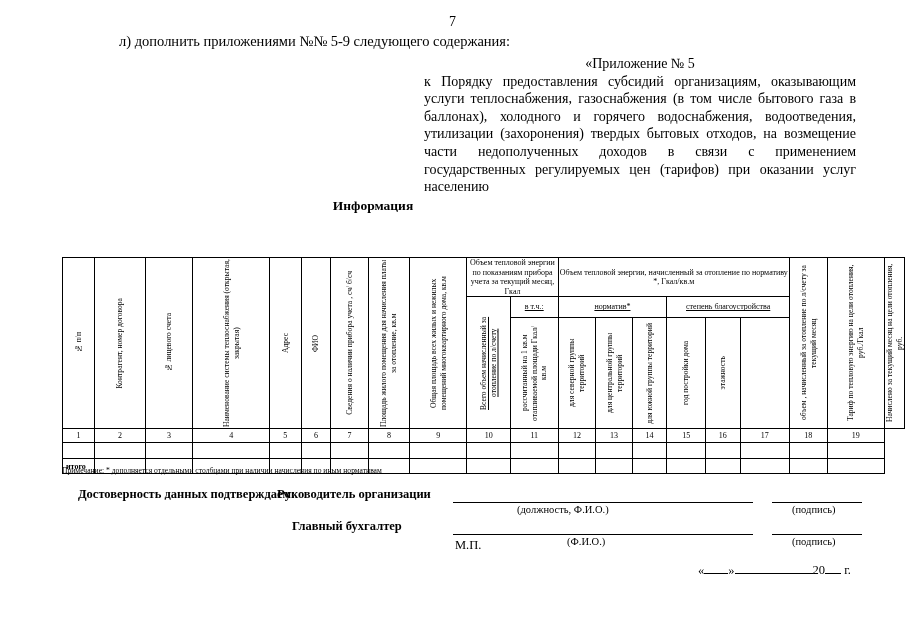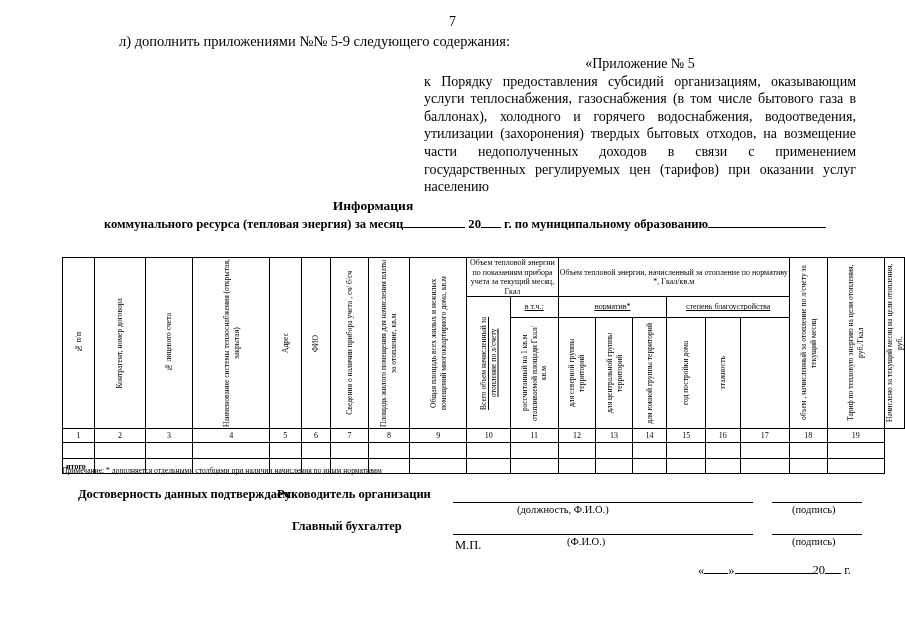--- a/index.html
+++ b/index.html
@@ -146,25 +146,20 @@
 
   <div class="intro-line">л) дополнить приложениями №№ 5-9 следующего содержания:</div>
 
   <div class="appendix-block">
     <span class="appendix-title">«Приложение № 5</span>
     <span class="appendix-body">к Порядку предоставления субсидий организациям, оказывающим услуги теплоснабжения, газоснабжения (в том числе бытового газа в баллонах), холодного и горячего водоснабжения, водоотведения, утилизации (захоронения) твердых бытовых отходов, на возмещение части недополученных доходов в связи с применением государственных регулируемых цен (тарифов)  при оказании услуг населению</span>
   </div>
 
   <div class="info-title">Информация</div>
   <div class="info-sub">
-    <span class="l2">
-      <span>коммунального ресурса (тепловая энергия) за  месяц</span><span class="ul ul-s"></span>
-      <span>20</span><span class="ul ul-xs"></span>
-      <span>г. по муниципальному образованию</span><span class="ul ul-l"></span>
-    </span>
   </div>
 
   <table class="grid">
     <colgroup>
       <col style="width:32px">
         <col style="width:52px">
         <col style="width:48px">
         <col style="width:78px">
       <col style="width:32px">
         <col style="width:30px">

